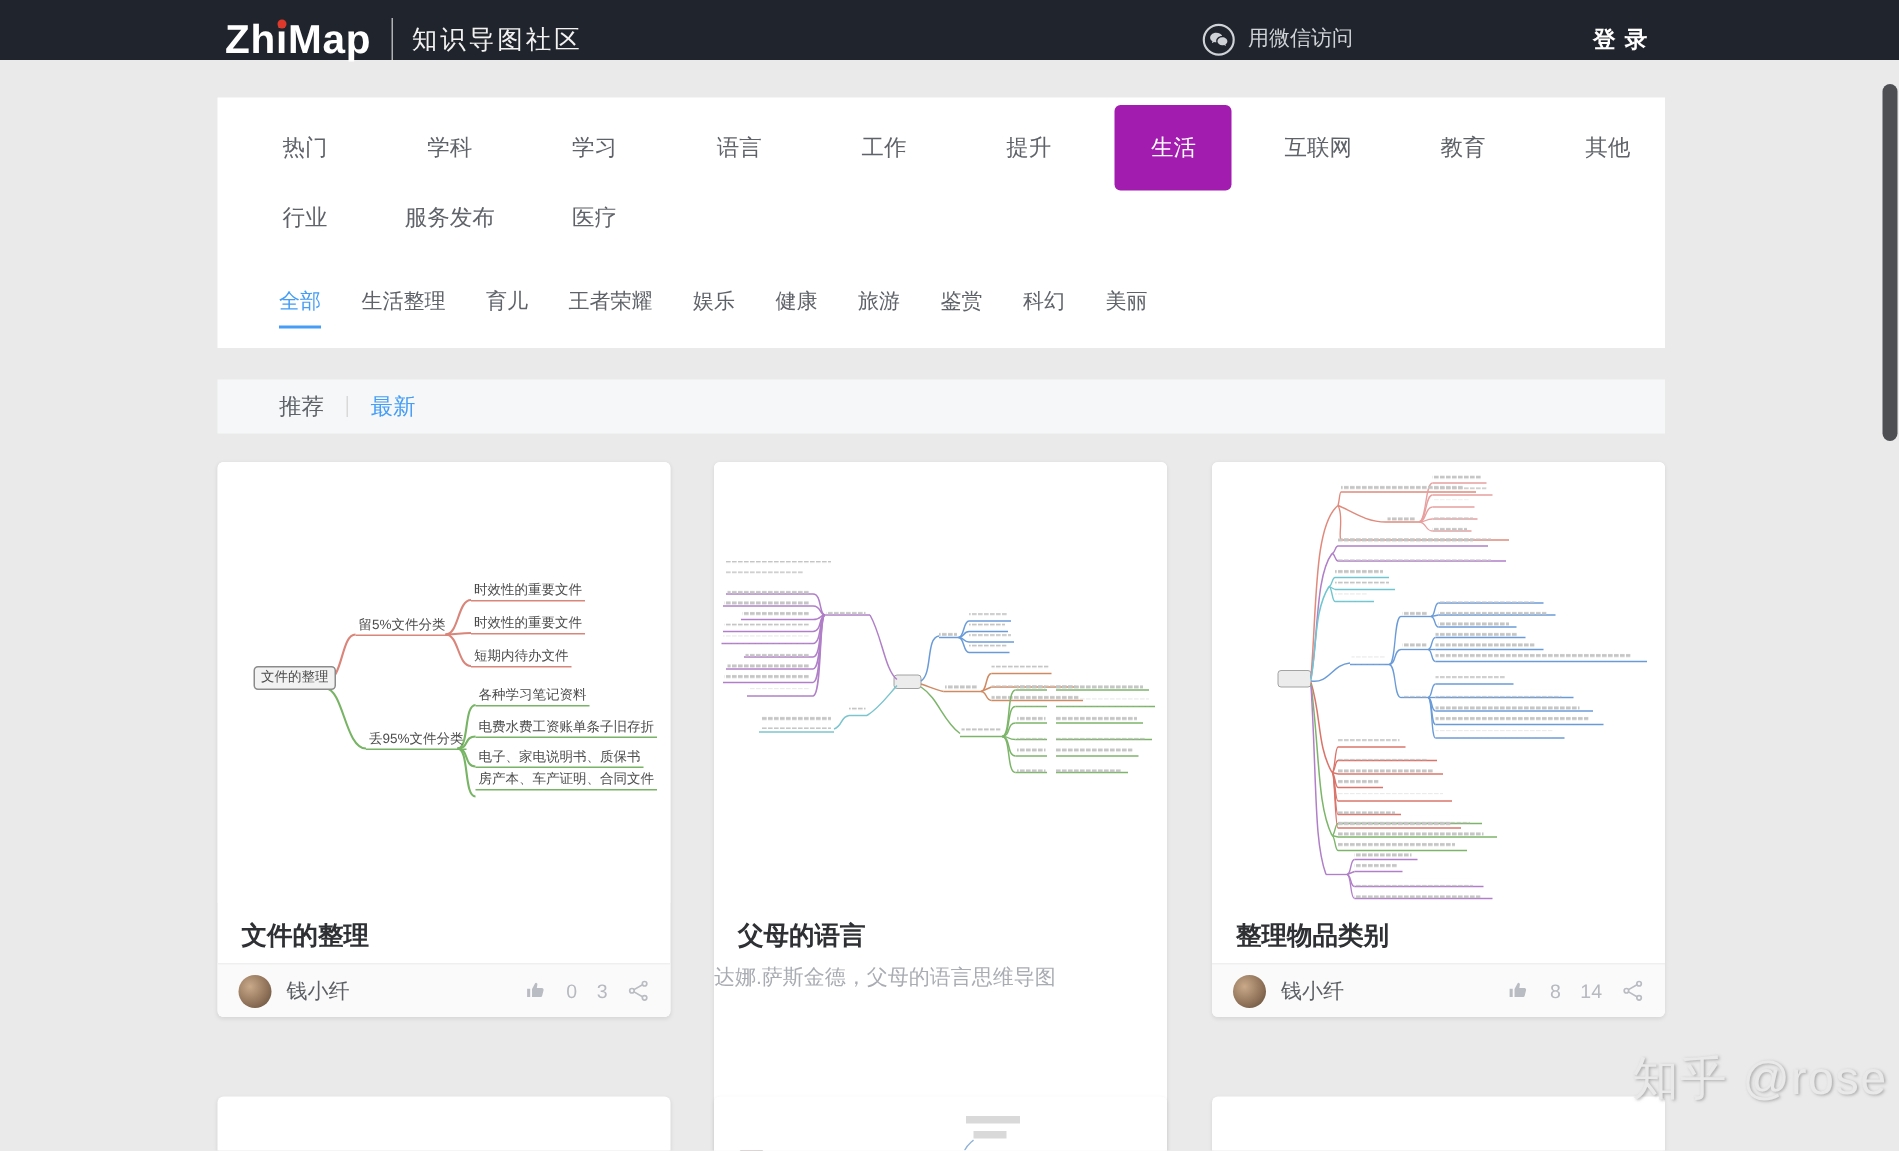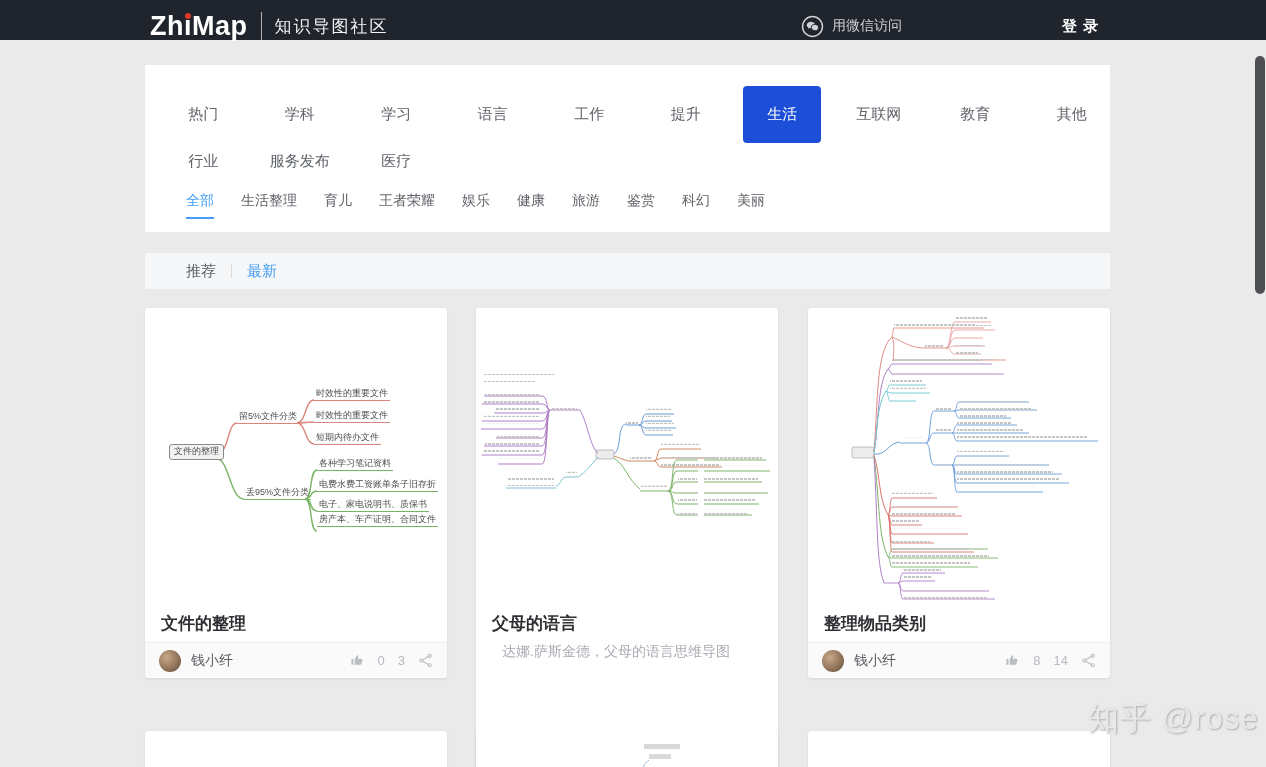--- a/index.html
+++ b/index.html
@@ -23,40 +23,40 @@
   .wechat span { color:#cfd2d6; font-size:14px; }
   .login { position:absolute; left:1062px; top:0; height:52px; display:flex; align-items:center;
     color:#fff; font-size:15px; font-weight:bold; letter-spacing:1px; cursor:pointer; }
 
   
   .panel { position:absolute; left:145px; top:65px; width:965px; height:167px; background:#fff; }
   .cat-row { position:absolute; left:10px; display:flex; }
   .cat-row.r1 { top:16px; }
   .cat-row.r2 { top:63px; }
   .cat { width:96.5px; height:34px; display:flex; align-items:center; justify-content:center;
-    font-size:15px; color:#5f6369; cursor:pointer;margin-top:16px; }
-  .cat .pill { background:#1d4ed8; color:#fff; border-radius:4px; padding:19px 24px; }
+    font-size:15px; color:#5f6369; cursor:pointer; }
+  .cat .pill { background:#a21caf; color:#fff; border-radius:4px; padding:19px 24px; }
   .subcat-row { position:absolute; left:41px; top:124px; display:flex; gap:27px; align-items:center; height:30px; }
   .subcat { font-size:14px; color:#5f6369; cursor:pointer; position:relative; padding-bottom:6px; }
   .subcat.active { color:#459df5; }
   .subcat.active::after { content:""; position:absolute; left:0; right:0; bottom:-3px; height:2px; background:#459df5; }
 
   
   .sortbar { position:absolute; left:145px; top:253px; width:965px; height:36px; background:#f6f7f8;
     display:flex; align-items:center; padding-left:41px; }
   .sort-opt { font-size:15px; color:#5f6369; cursor:pointer; }
   .sort-opt.active { color:#459df5; }
   .sort-div { width:1px; height:14px; background:#d9d9d9; margin:0 15px; }
 
   
   .card { position:absolute; width:302px; background:#fff; border-radius:4px;
     box-shadow:0 1px 3px rgba(0,0,0,.09); overflow:hidden; cursor:pointer; }
   .map-area { position:relative; width:302px; height:294px; background:#fff; }
   .card-title { padding:10px 16px 2px; font-size:17px; font-weight:bold; color:#2e3033; }
-  .card-sub { padding:6px 26px 2px; font-size:14px; color:#a9acb2; white-space:nowrap; overflow:hidden; }
+  .card-sub { padding:6px 0 2px; font-size:14px; color:#a9acb2; white-space:nowrap; overflow:hidden; }
   .card-foot { position:absolute; left:0; right:0; bottom:0; height:36px; background:#fafafa;
     border-top:1px solid #efefef; display:flex; align-items:center; padding:0 14px; }
   .avatar { width:22px; height:22px; border-radius:50%; flex:none; }
   .avatar.a1 { background:radial-gradient(circle at 35% 35%, #c9a989, #8d7057 60%, #5f4a38); }
   .avatar.a2 { background:radial-gradient(circle at 42% 58%, #ece3d4 0 16%, #92302a 34%, #2a2422 66%); }
   .author { margin-left:10px; font-size:14px; color:#5c5f63; flex:1; }
   .stats { display:flex; align-items:center; gap:13px; }
   .stats .num { font-size:13px; color:#b6b9bf; }
   .icon14 { width:15px; height:15px; display:block; }
 

